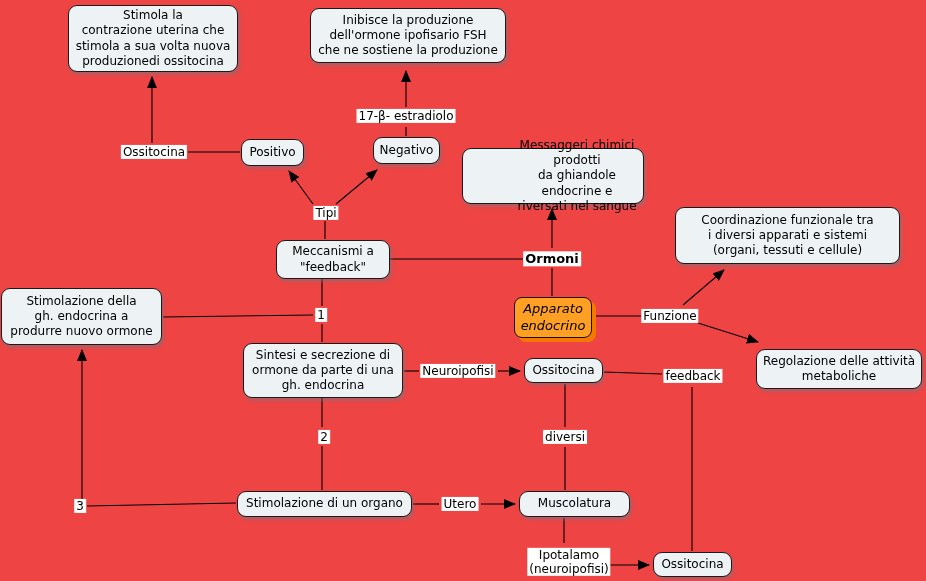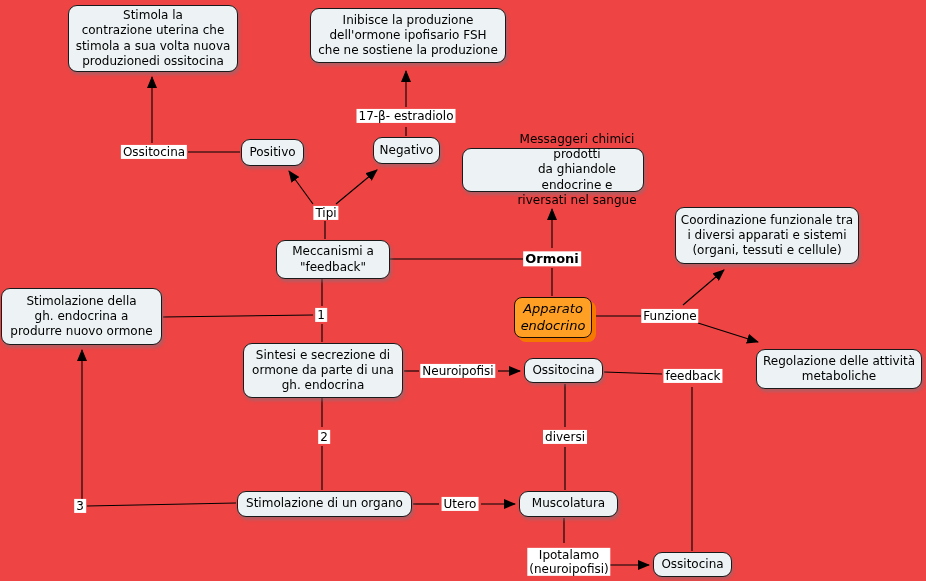--- a/index.html
+++ b/index.html
@@ -129,25 +129,25 @@
 dell'ormone ipofisario FSH
 che ne sostiene la produzione</div>
 
   <div class="node" style="left:241px; top:139px; width:63px;  height:27px;">Positivo</div>
 
   <div class="node" style="left:373px; top:137px; width:67px;  height:27px;">Negativo</div>
 
   <div class="node" style="left:276px; top:240px; width:114px;  height:39px;">Meccanismi a
 "feedback"</div>
 
-  <div class="node" style="left:462px; top:148px; width:182px; height:44px;padding-left:48px;">Messaggeri chimici prodotti
+  <div class="node" style="left:462px; top:148px; width:182px; height:56px;padding-left:48px;">Messaggeri chimici prodotti
 da ghiandole endocrine e
 riversati nel sangue</div>
 
-  <div class="node" style="left:675px; top:207px; width:184px; height:57px;">Coordinazione funzionale tra
+  <div class="node" style="left:675px; top:207px; width:225px; height:57px;">Coordinazione funzionale tra
 i diversi apparati e sistemi
 (organi, tessuti e cellule)</div>
 
   <div class="node accent" style="left:514px; top:297px; width:78px; height:41px;">Apparato
 endocrino</div>
 
   <div class="node" style="left:756px; top:349px; width:166px; height:40px;">Regolazione delle attività
 metaboliche</div>
 
   <div class="node" style="left:1px;   top:288px; width:161px; height:57px;">Stimolazione della
@@ -155,21 +155,21 @@
 produrre nuovo ormone</div>
 
   <div class="node" style="left:243px; top:343px; width:160px; height:55px;">Sintesi e secrezione di
 ormone da parte di una
 gh. endocrina</div>
 
   <div class="node" style="left:524px; top:358px; width:79px;  height:25px;">Ossitocina</div>
 
   <div class="node" style="left:237px; top:491px; width:175px; height:26px;">Stimolazione di un organo</div>
 
-  <div class="node" style="left:519px; top:491px; width:99px;  height:26px;">Muscolatura</div>
+  <div class="node" style="left:519px; top:491px; width:111px;  height:26px;">Muscolatura</div>
 
   <div class="node" style="left:653px; top:552px; width:79px;  height:25px;">Ossitocina</div>
 
   <div class="lbl" style="left:154px; top:152px;">Ossitocina</div>
 
   <div class="lbl" style="left:406px; top:116px;">17-β- estradiolo</div>
 
   <div class="lbl" style="left:326px; top:213px;">Tipi</div>
 
   <div class="lbl bold" style="left:552px; top:259px;">Ormoni</div>

